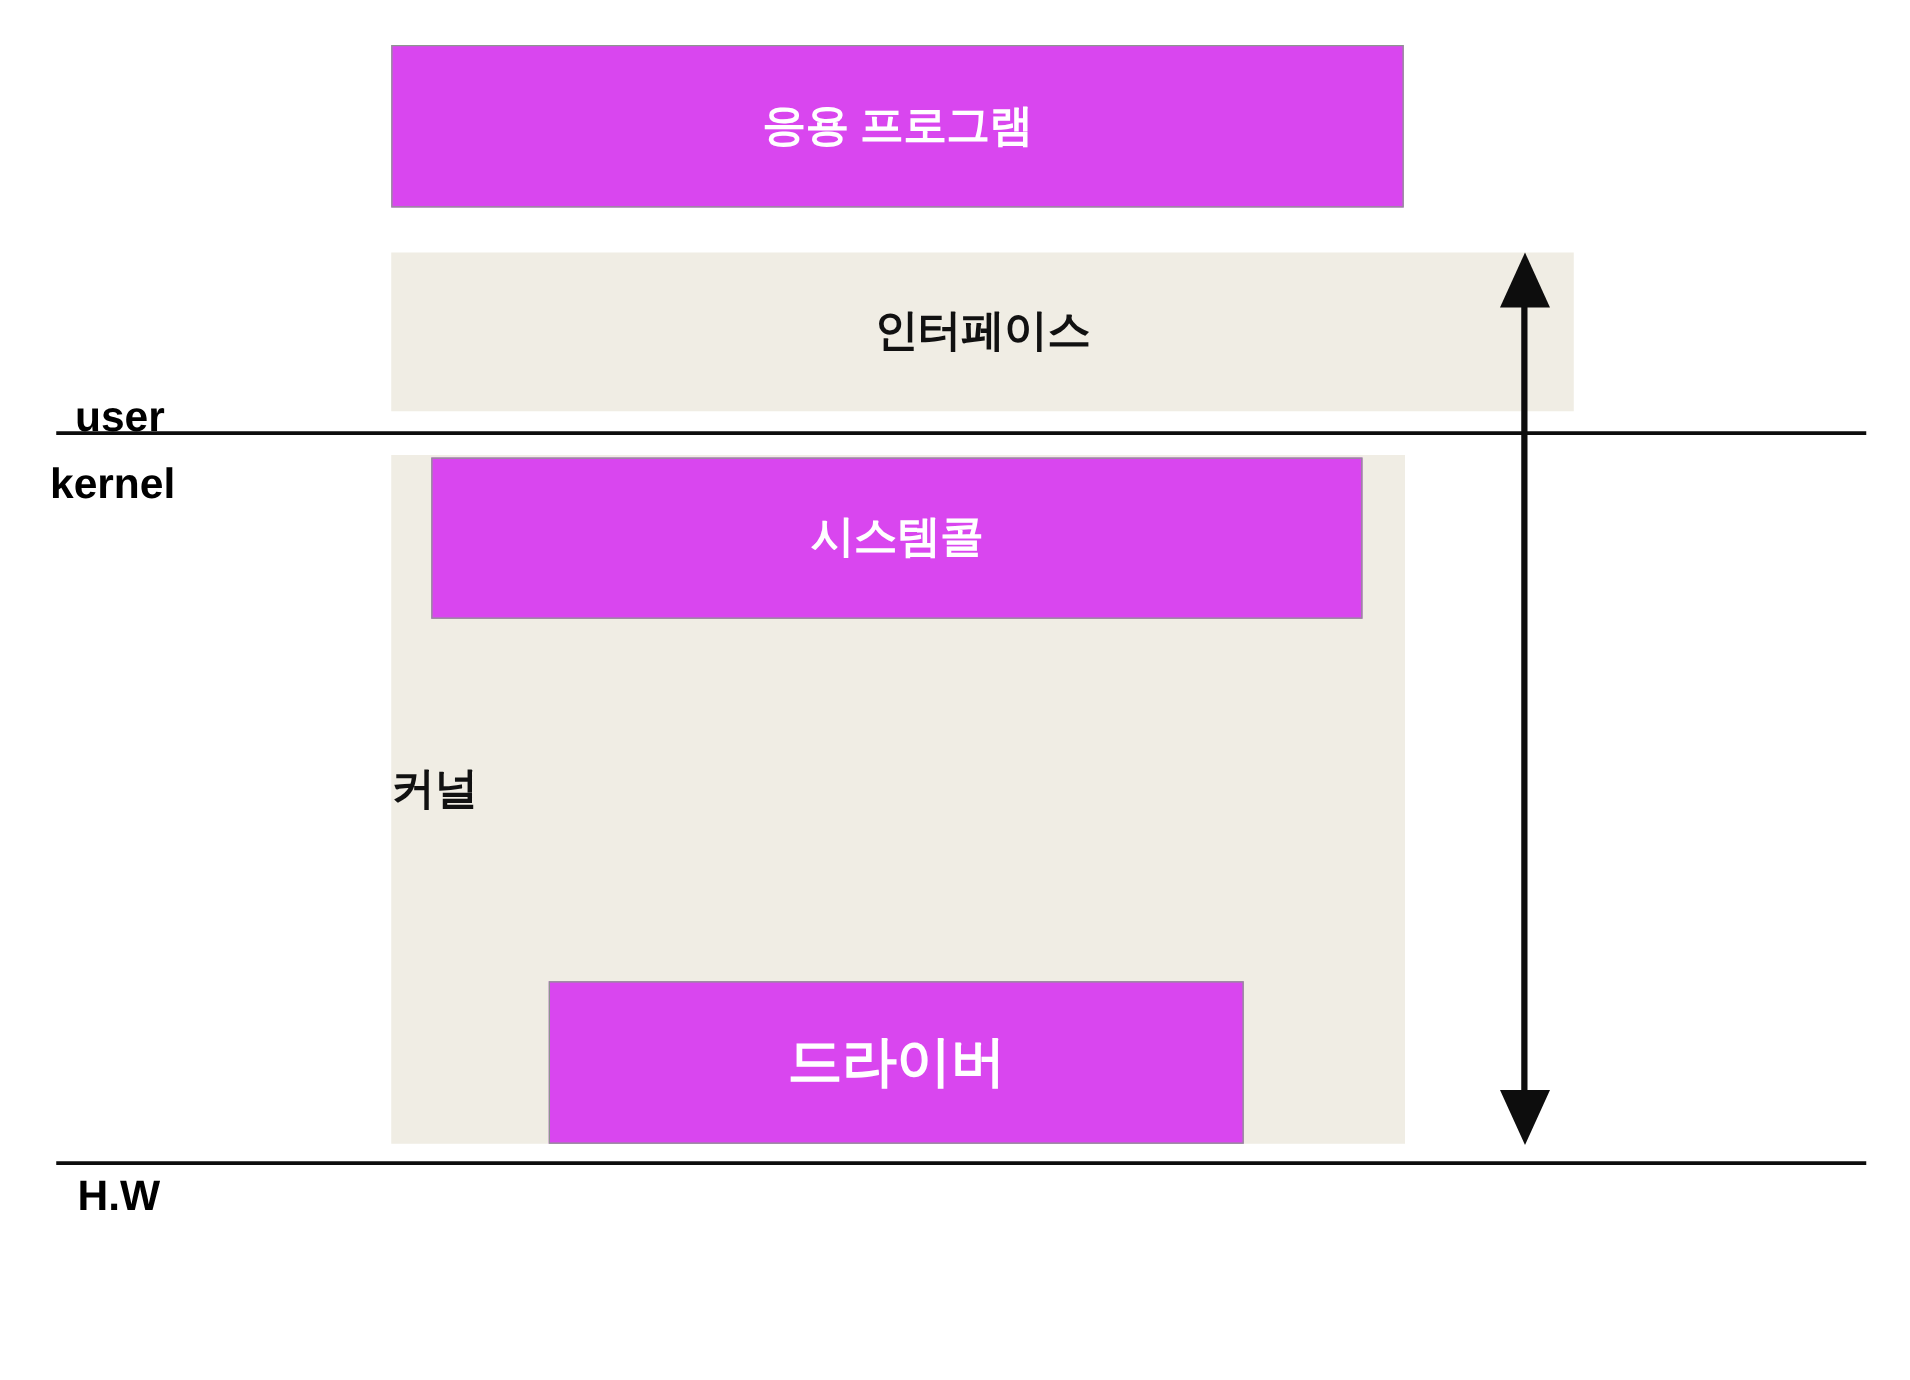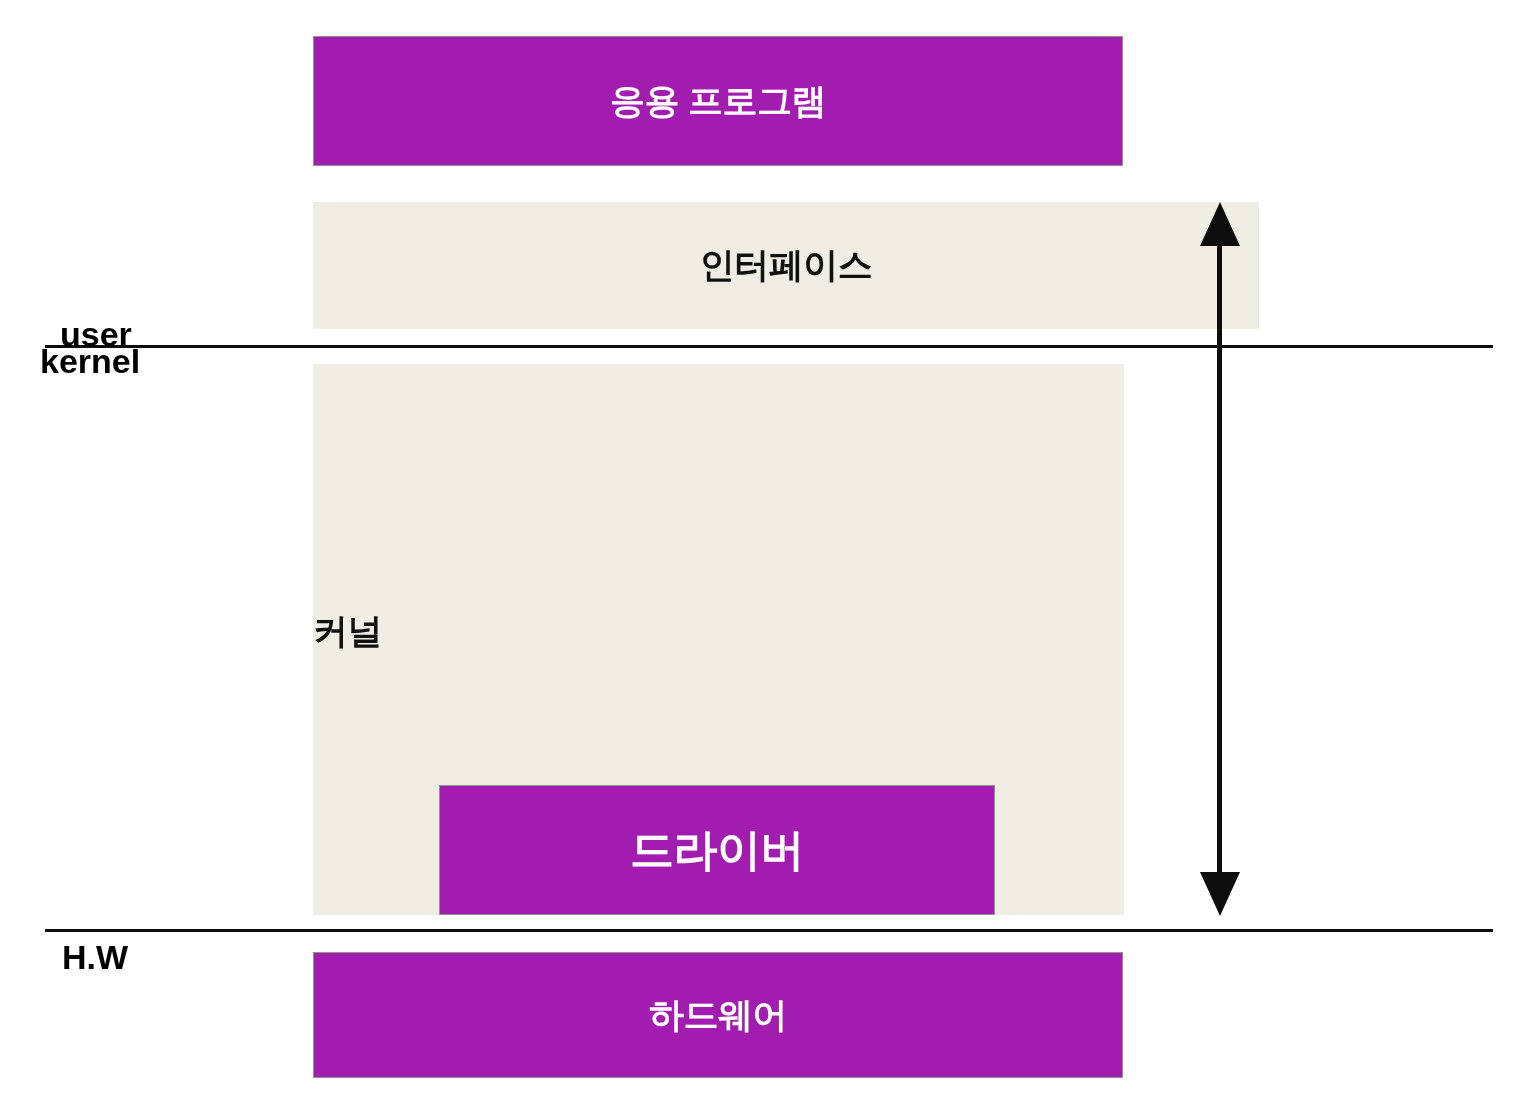--- a/index.html
+++ b/index.html
@@ -23,21 +23,21 @@
     position: absolute;
     box-sizing: border-box;
     display: flex;
     align-items: center;
     justify-content: center;
     text-align: center;
     font-weight: bold;
     line-height: 1.1;
   }
   .block.dark {
-    background: #a21caf;
+    background: #d946ef;
     color: #FFFFFF;
     border: 1px solid #8c968f;
   }
   .block.cream {
     background: #F0EDE4;
     color: #111111;
     border: none;
   }
   .block .label {
     display: block;
@@ -68,21 +68,21 @@
   
   .side-label {
     position: absolute;
     font-weight: bold;
     font-size: 34px;
     color: #000000;
     white-space: nowrap;
     letter-spacing: 0px;
   }
   #label-user   { left: 60px; top: 283px; margin-top: 32px; }
-  #label-kernel { left: 40px; top: 342px; }
+  #label-kernel { left: 40px; top: 368px; }
   #label-hw     { left: 62px; top: 938px; }
 
   
   #span-arrow {
     position: absolute;
     left: 1196px;
     top: 198px;
     width: 48px;
     height: 722px;
   }
@@ -100,30 +100,30 @@
   <div class="block cream" id="interface-box">
     <span class="label">인터페이스</span>
   </div>
 
   <div class="rule" id="rule-user-kernel"></div>
 
   <div class="block cream" id="kernel-box">
     <span class="label">커널</span>
   </div>
 
+  <div class="block dark" id="syscall-box">
+    <span class="label">시스템콜</span>
+  </div>
 
   <div class="block dark" id="driver-box">
     <span class="label">드라이버</span>
   </div>
 
   <div class="rule" id="rule-hw"></div>
 
-  <div class="block dark" id="hardware-box">
-    <span class="label">하드웨어</span>
-  </div>
 
   <div class="side-label" id="label-user">user</div>
   <div class="side-label" id="label-kernel">kernel</div>
   <div class="side-label" id="label-hw">H.W</div>
 
   <div id="span-arrow">
     <svg width="48" height="722" viewBox="0 0 48 722" xmlns="http://www.w3.org/2000/svg">
       <rect x="21" y="34" width="5" height="654" fill="#0d0d0d"></rect>
       <polygon points="24,4 44,48 4,48" fill="#0d0d0d"></polygon>
       <polygon points="24,718 44,674 4,674" fill="#0d0d0d"></polygon>

